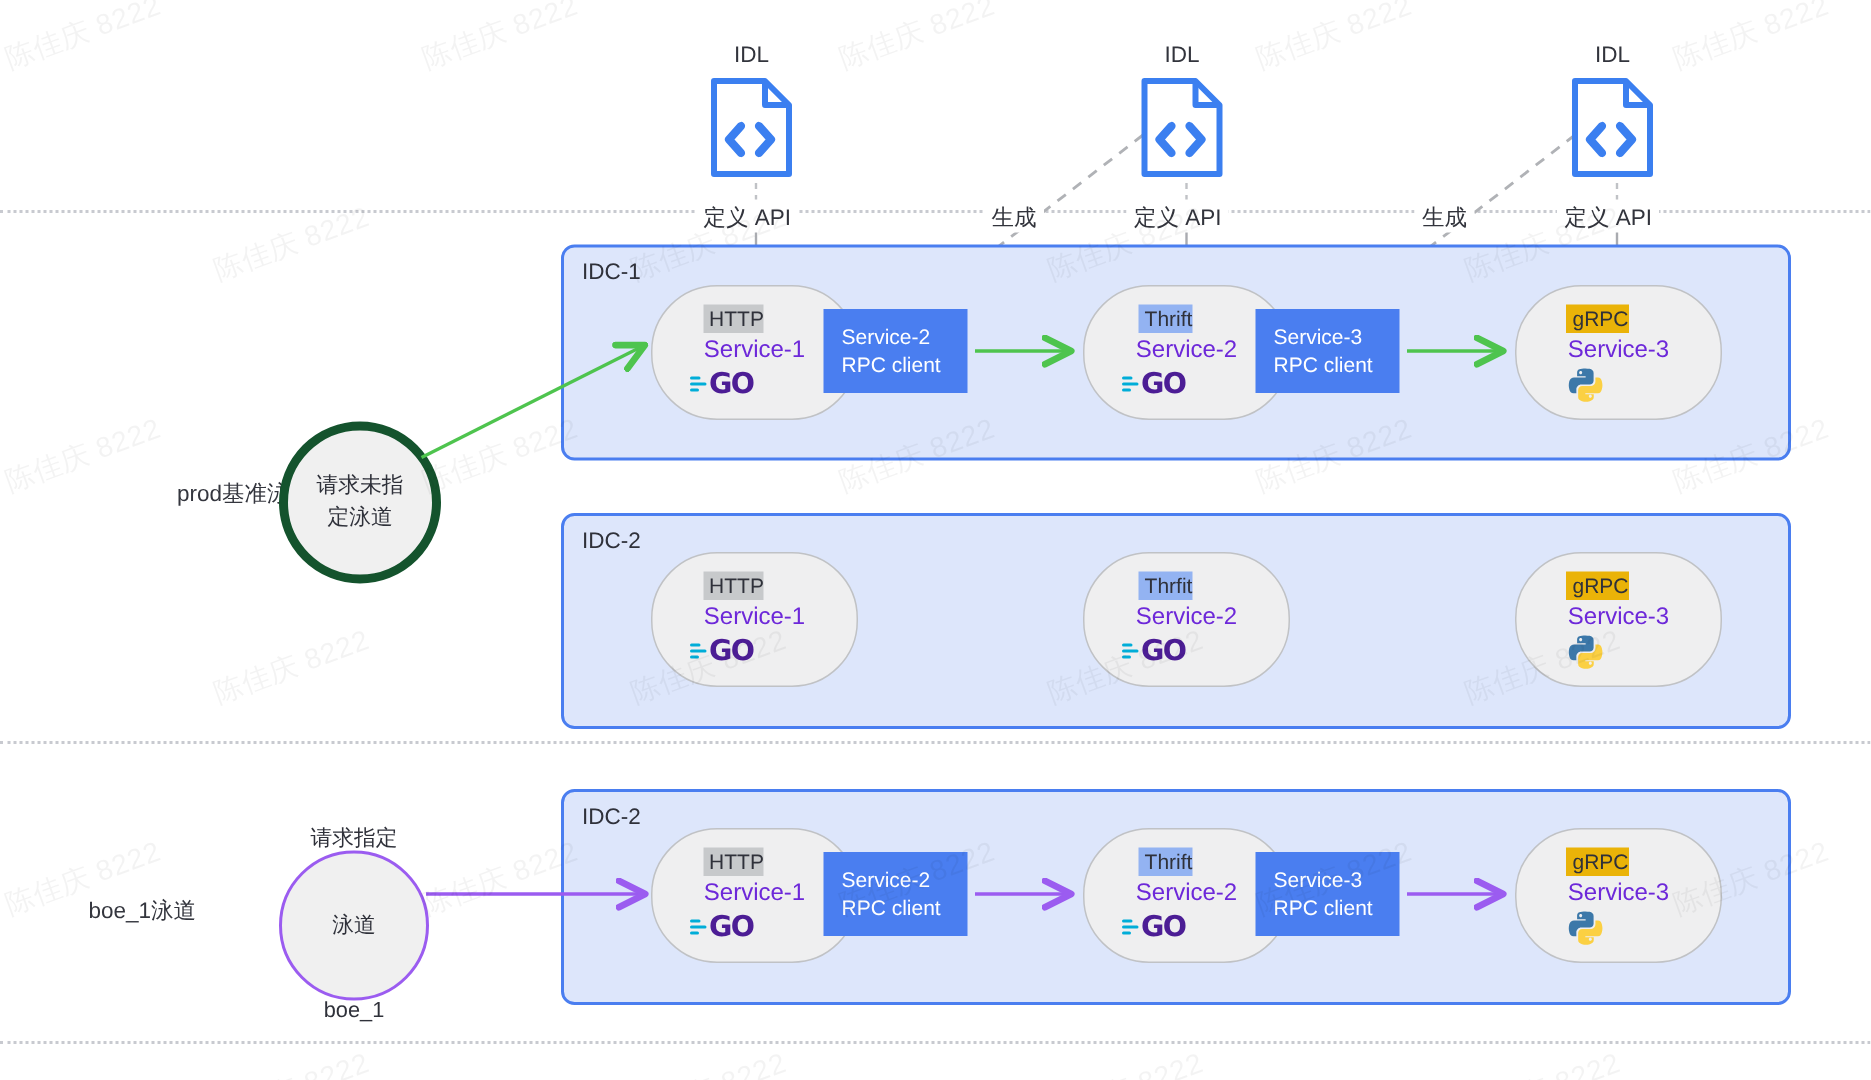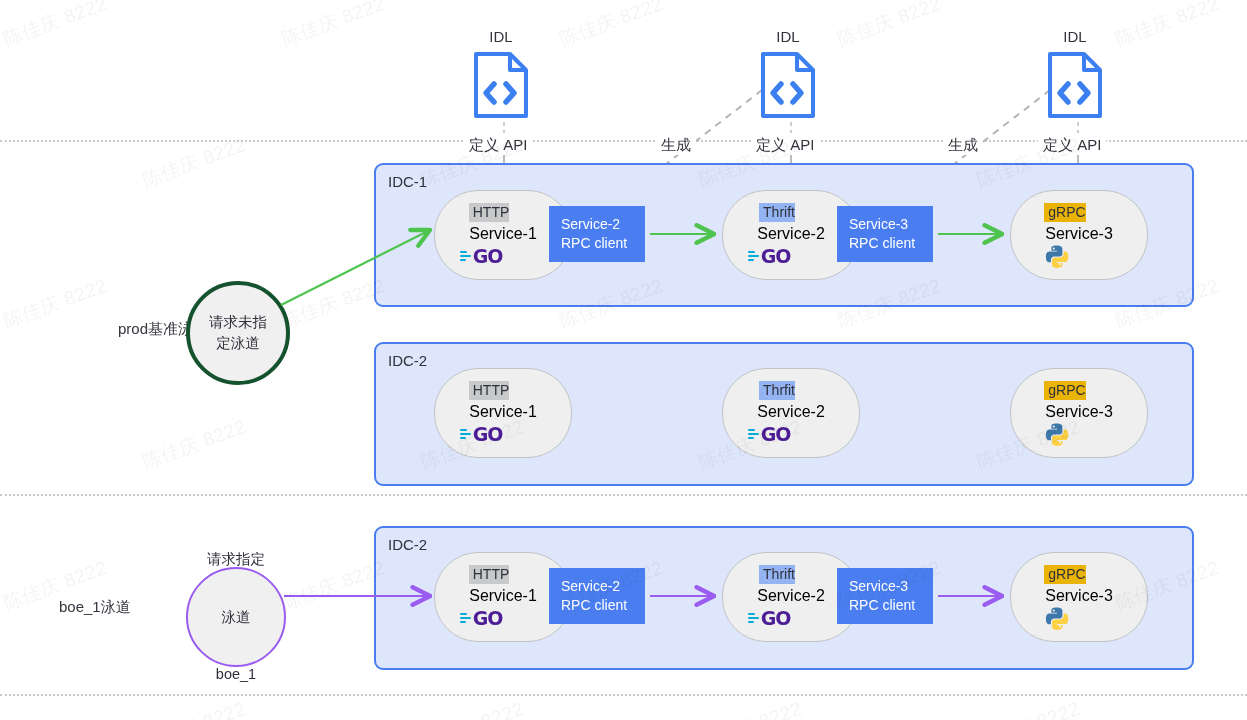--- a/index.html
+++ b/index.html
@@ -51,21 +51,21 @@
     border-radius:50%;
     background:#f0f0f0;
     display:flex;flex-direction:column;
     align-items:center;justify-content:center;
     text-align:center;
     font-size:14.5px;
     line-height:1.45;
     color:#2f313a;
     z-index:8;
   }
-  .circle.green{border:4px solid #14532d;}
+  .circle.green{border:6px solid #14532d;}
   .circle.purple{border:2px solid #9b5cf0;}
   .circle span{display:block;}
 
   
   .idc{
     position:absolute;
     background:#dde6fb;
     border:2px solid #4a7ef0;
     border-radius:9px;
     z-index:3;
@@ -92,21 +92,21 @@
     padding:1px 0 2px 4px;
     margin-bottom:2px;
     color:#2f313a;
     align-self:center;
     position:relative;left:-14px;
   }
   .proto.http{background:#c7c9cb;}
   .proto.thrift{background:#93b3f2;}
   .proto.grpc{background:#eab308;}
   .svc .sname{
-    font-size:16px;color:#000000;line-height:1.2;
+    font-size:16px;color:#6d28d9;line-height:1.2;
     margin-bottom:2px;
   }
   .svc .logo{height:22px;display:flex;align-items:center;justify-content:center;
              position:relative;left:-22px;}
 
   
   .golog{display:flex;align-items:center;}
   .golog .dashes{display:flex;flex-direction:column;gap:2px;margin-right:2px;}
   .golog .dashes i{display:block;height:2px;background:#00add8;border-radius:1px;}
   .golog .dashes i:nth-child(1){width:7px;}

